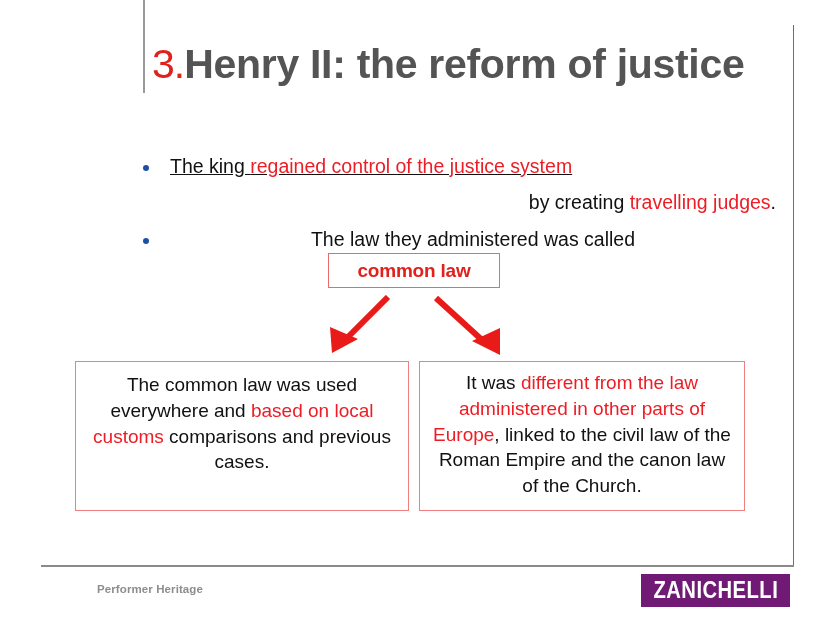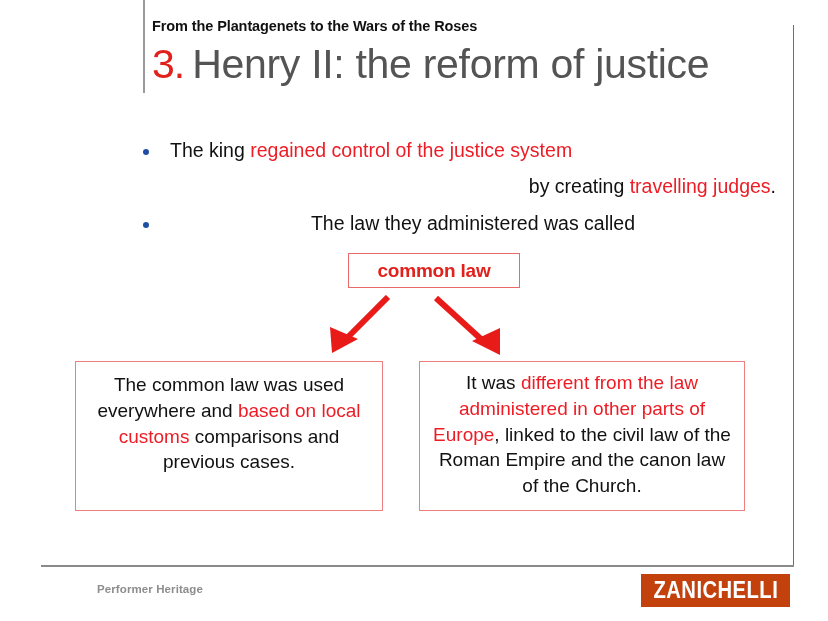--- a/index.html
+++ b/index.html
@@ -63,23 +63,22 @@
   }
   #title-num {
     font-size: 41px;
     color: #e0211c;
     font-weight: normal;
     letter-spacing: -1px;
   }
   #title-text {
     font-size: 41px;
     color: #545454;
-    font-weight: normal;
+    font-weight: bold;
     letter-spacing: -0.3px;
-    margin-left: 8px;
   }
 
   
   #frame-right {
     position: absolute;
     left: 793px;
     top: 25px;
     width: 1px;
     height: 541px;
     background: #6f6f6f;
@@ -110,29 +109,29 @@
   }
   .bullet-dot {
     position: absolute;
     left: 7px;
     top: 8px;
     width: 6px;
     height: 6px;
     border-radius: 50%;
     background: #1f4fa3;
   }
-  .b1 { margin-top: 2px; }
+  .b1 { margin-top: 18px; text-decoration: underline; }
   .b-cont { margin-top: 16px; padding-left: 34px; font-size: 19.5px; color:#111111; line-height:1.0;text-align:right;}
   .b2 { margin-top: 18px; text-align: center; }
   .red { color: #ee1c25; }
 
   
   #commonlaw-box {
     position: absolute;
-    left: 348px;
+    left: 328px;
     top: 253px;
     width: 170px;
     height: 33px;
     border: 1px solid #e96a6a;
     background: #ffffff;
     display: flex;
     align-items: center;
     justify-content: center;
   }
   #commonlaw-label {
@@ -158,21 +157,21 @@
     background: #ffffff;
     box-sizing: border-box;
     text-align: center;
     font-size: 19px;
     color: #111111;
     line-height: 1.36;
   }
   #box-left {
     left: 75px;
     top: 361px;
-    width: 308px;
+    width: 334px;
     height: 150px;
     padding: 10px 12px 0 12px;
   }
   #box-right {
     left: 419px;
     top: 361px;
     width: 326px;
     height: 150px;
     padding: 8px 10px 0 10px;
   }
@@ -187,21 +186,21 @@
     color: #8d8d8d;
     letter-spacing: 0.1px;
     margin-left: 42px;
   }
   #zanichelli-logo {
     position: absolute;
     left: 641px;
     top: 574px;
     width: 149px;
     height: 33px;
-    background: #c2410c;
+    background: #701a75;
     display: flex;
     align-items: center;
     justify-content: center;
   }
   #zanichelli-text {
     color: #ffffff;
     font-size: 23px;
     font-weight: bold;
     letter-spacing: 0.5px;
     transform: scaleX(0.88);
@@ -211,21 +210,20 @@
 </head>
 <body>
 
 <div id="slide">
 
   <div id="logo-mark">
     <div id="logo-mark-inner"></div>
   </div>
   <div id="header-divider"></div>
 
-  <div id="kicker">From the Plantagenets to the Wars of the Roses</div>
   <div id="title-line">
     <span id="title-num">3.</span><span id="title-text">Henry II: the reform of justice</span>
   </div>
 
   <div id="frame-right"></div>
   <div id="frame-bottom"></div>
 
   <div id="bullets">
 
     <div class="bullet-row b1">

